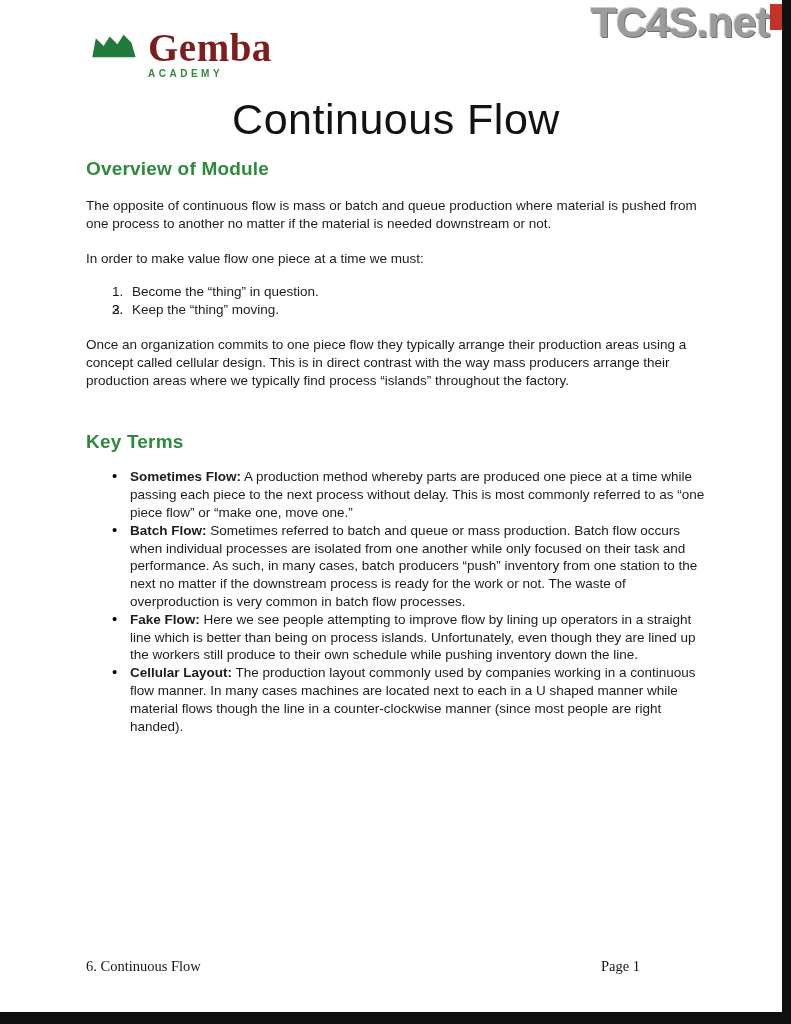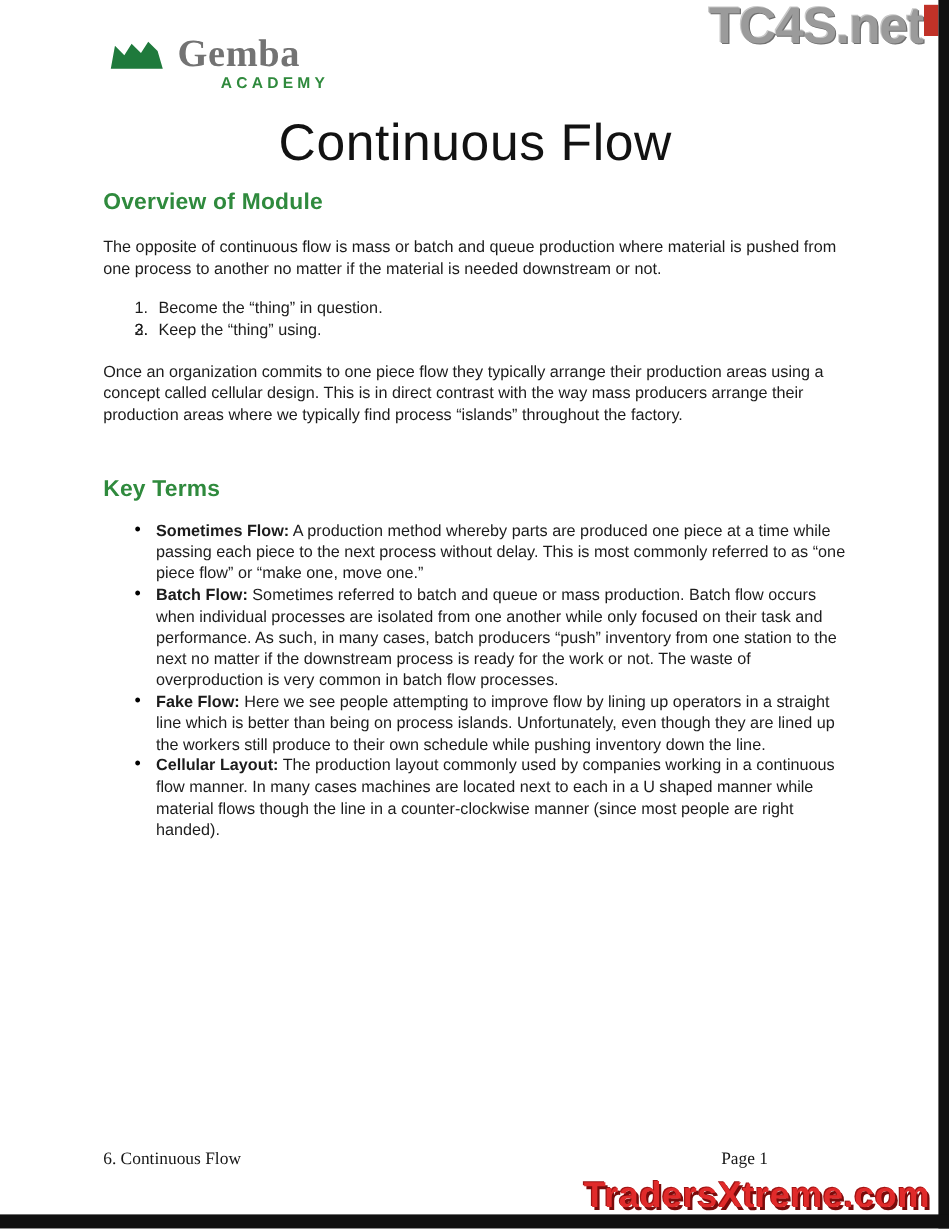--- a/index.html
+++ b/index.html
@@ -10,22 +10,22 @@
   }
   
   .edge-right{position:absolute;top:0;right:0;width:9px;height:1024px;background:#101010;}
   .edge-bottom{position:absolute;left:0;bottom:0;width:791px;height:12px;background:#101010;}
   .corner-red{position:absolute;top:4px;right:9px;width:12px;height:26px;background:#c13228;}
 
   
   .brand{position:absolute;top:28px;left:88px;display:flex;align-items:flex-start;gap:8px;}
   .brand svg{display:block;margin-top:2px;}
   .brand-text{display:flex;flex-direction:column;line-height:1;}
-  .brand-name{font-family:"Liberation Serif",serif;font-weight:700;font-size:32px;color:#737373;letter-spacing:.5px;}
-  .brand-sub{font-size:13px;font-weight:700;letter-spacing:3.5px;color:#2f8a3d;margin-top:2px;margin-left:36px;}
+  .brand-name{font-family:"Liberation Serif",serif;font-weight:700;font-size:39px;color:#7f1d1d;letter-spacing:.5px;}
+  .brand-sub{font-size:10px;font-weight:700;letter-spacing:3.5px;color:#2f8a3d;margin-top:2px;}
 
   
   .tc4s{
     position:absolute;top:-2px;right:22px;
     font-size:43px;font-weight:700;letter-spacing:-1px;
     color:#9b9b9b;
     text-shadow:1px 1px 0 #6f6f6f,-1px -1px 0 #c9c9c9;
   }
 
   .content{position:absolute;left:86px;top:0;width:620px;}
@@ -95,32 +95,33 @@
 
   <div class="tc4s">TC4S.net</div>
   <div class="corner-red"></div>
 
   <div class="content">
     <h1 class="doc-title">Continuous Flow</h1>
 
     <h2 class="sec">Overview of Module</h2>
 
     <p class="body">The opposite of continuous flow is mass or batch and queue production where material is pushed from one process to another no matter if the material is needed downstream or not.</p>
+    <p class="body">In order to make value flow one piece at a time we must:</p>
 
     <ol class="num">
       <li>
         <span class="marker">1.</span>
         <span>Become the “thing” in question.</span>
       </li>
       <li>
         <span class="marker">2.</span>
       </li>
       <li>
         <span class="marker">3.</span>
-        <span>Keep the “thing” using.</span>
+        <span>Keep the “thing” moving.</span>
       </li>
     </ol>
 
     <p class="body">Once an organization commits to one piece flow they typically arrange their production areas using a concept called cellular design.  This is in direct contrast with the way mass producers arrange their production areas where we typically find process “islands” throughout the factory.</p>
 
     <h2 class="sec keyterms">Key Terms</h2>
 
     <ul class="terms">
       <li>
         <span class="bullet">•</span>
@@ -144,17 +145,16 @@
       </li>
     </ul>
   </div>
 
 
   <div class="footer">
     <span>6. Continuous Flow</span>
     <span>Page 1</span>
   </div>
 
-  <div class="traders">TradersXtreme.com</div>
 
   <div class="edge-right"></div>
   <div class="edge-bottom"></div>
 </div>
 
 </body></html>

